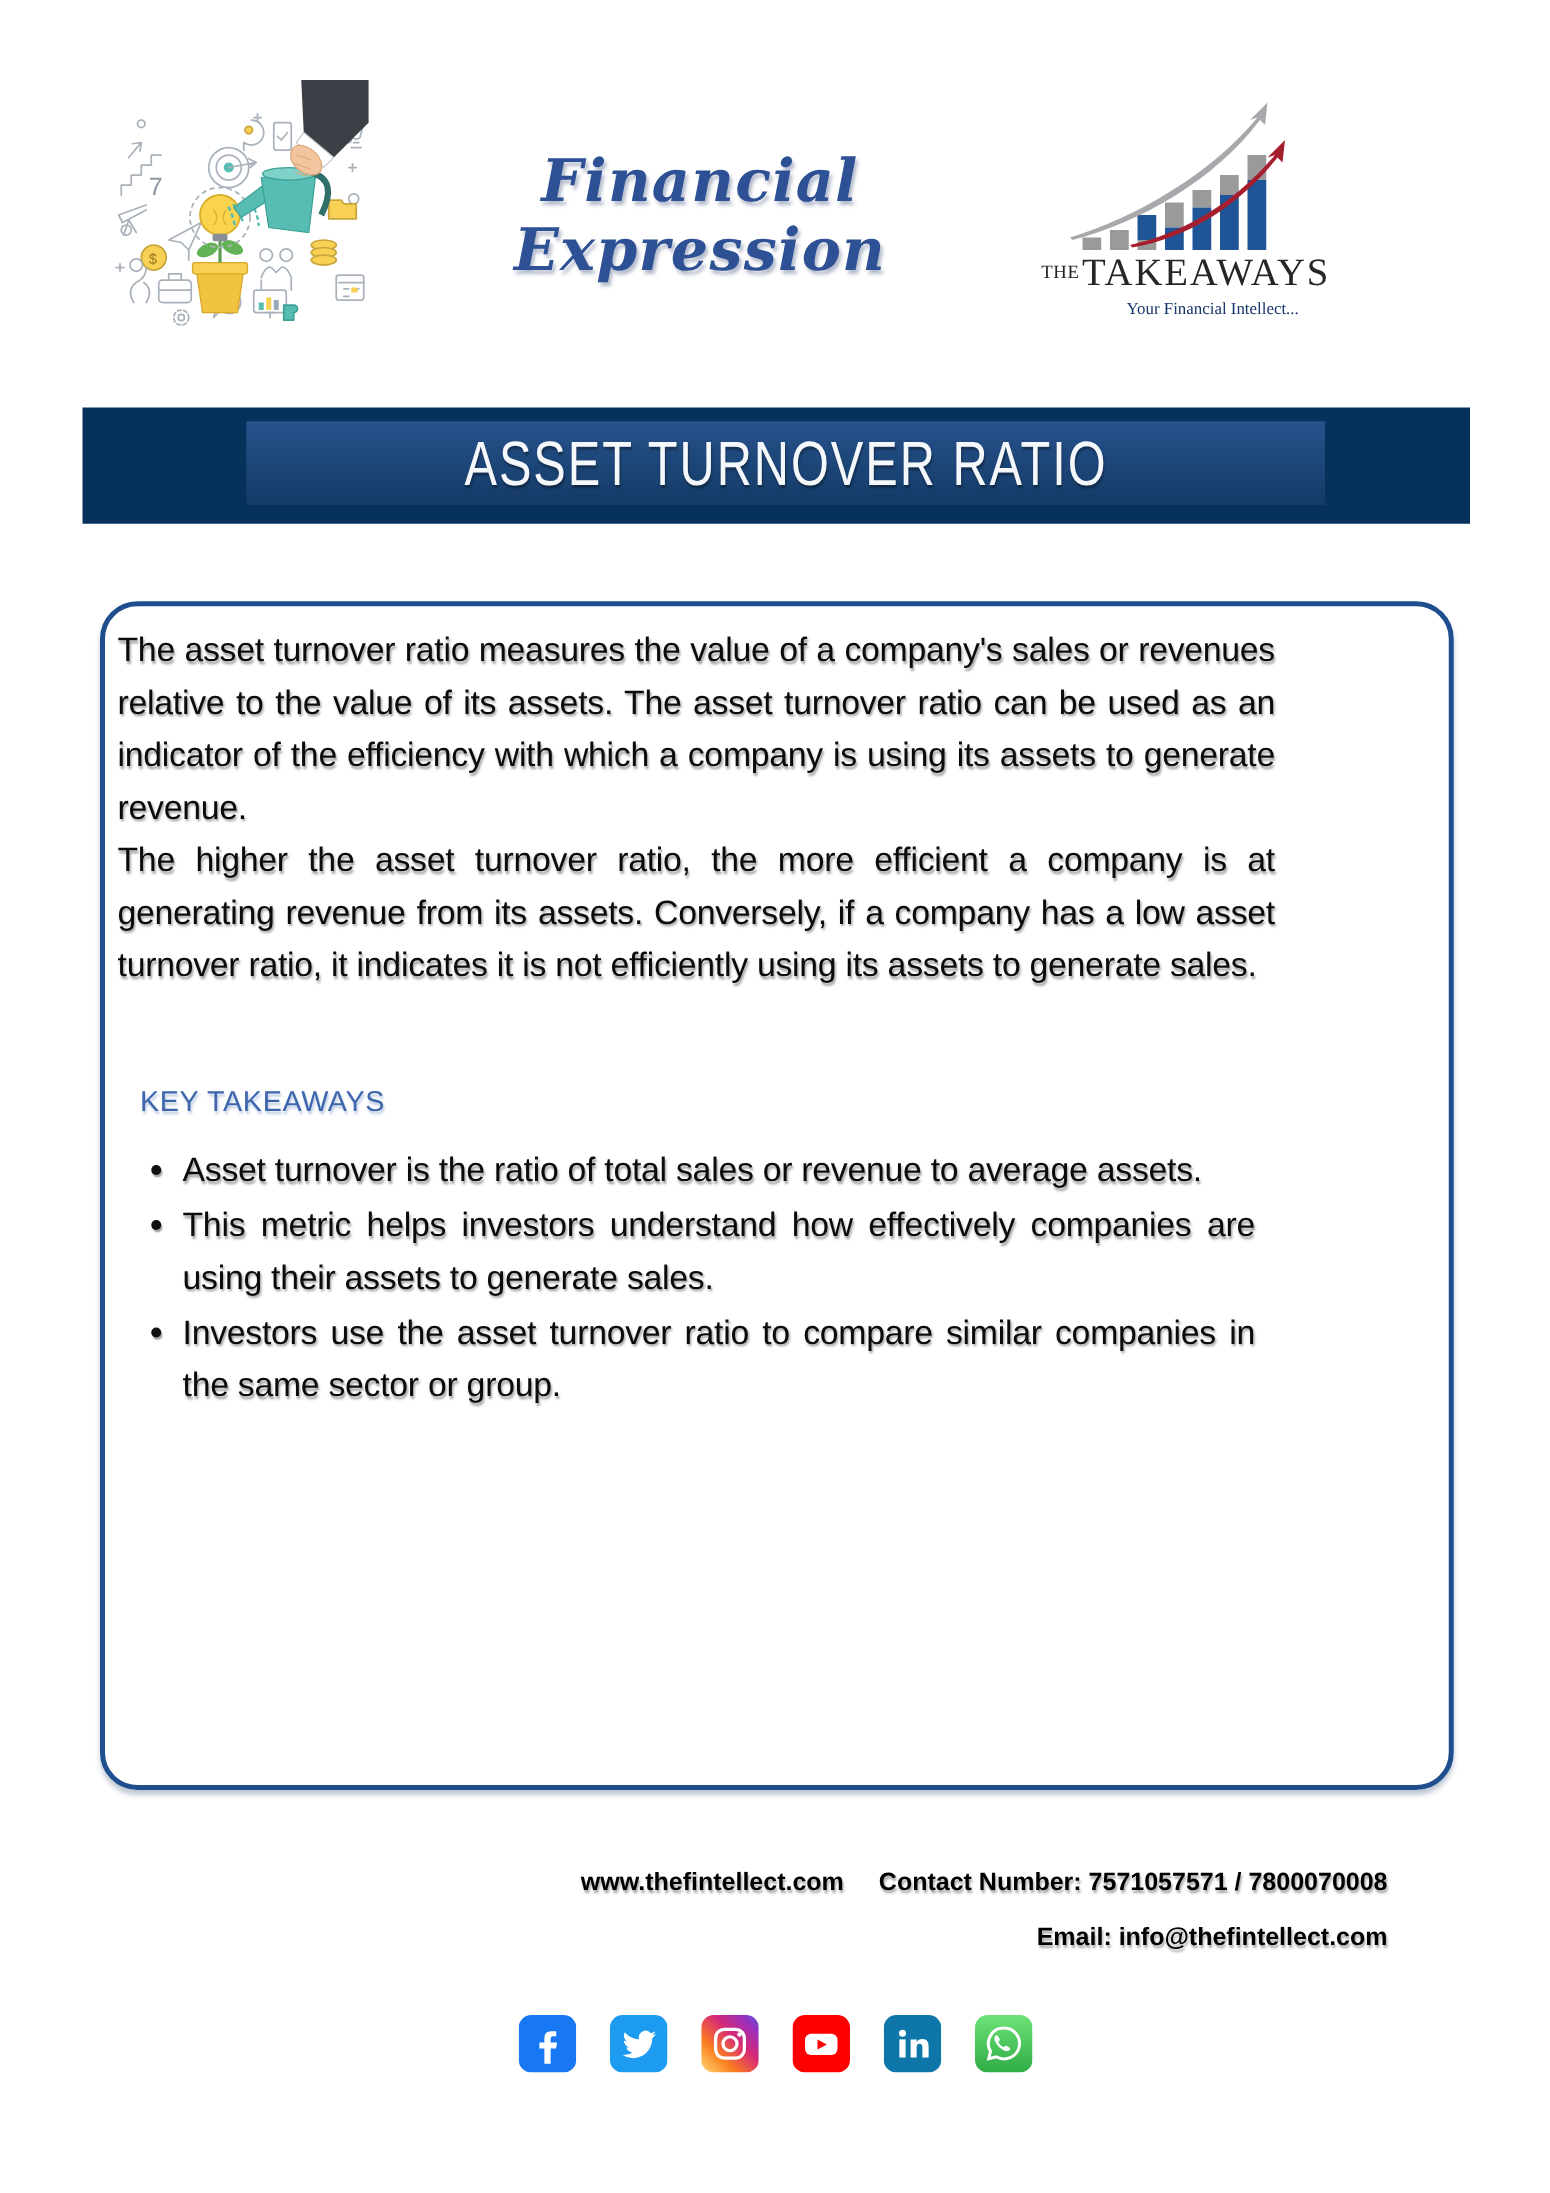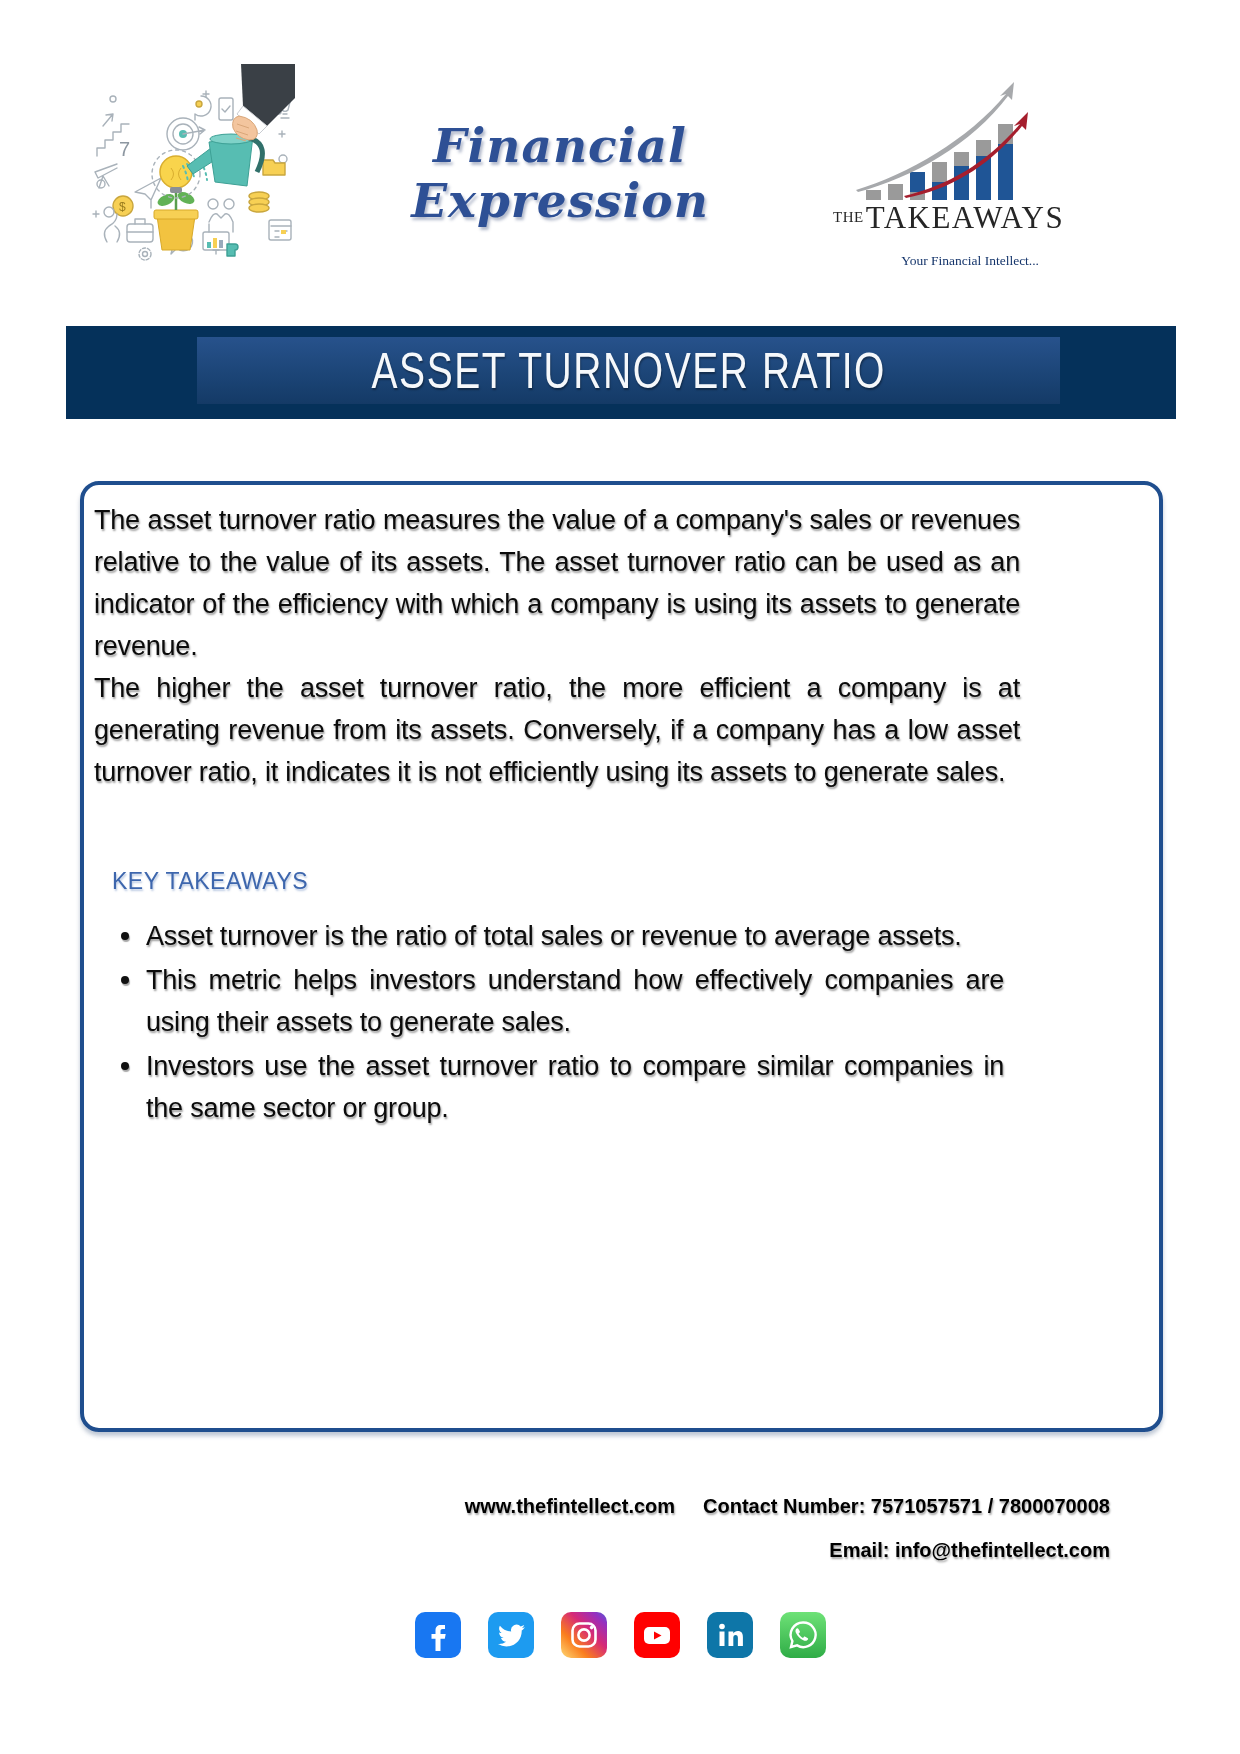--- a/index.html
+++ b/index.html
@@ -13,40 +13,40 @@
     position:absolute;left:300px;top:118px;width:520px;text-align:center;
     font-family:"DejaVu Serif", serif;font-style:italic;font-weight:bold;
     font-size:47px;color:#2e5095;letter-spacing:1px;word-spacing:8px;
     text-shadow:2px 3px 3px rgba(40,60,110,0.35);
   }
   .logo{position:absolute;left:833px;top:78px;width:210px;height:185px;text-align:center;}
   .logo-chart{display:block;margin:0 auto;}
   .logo-word{font-family:"Liberation Serif", serif;color:#262626;line-height:1;white-space:nowrap;margin-top:-2px;}
   .logo-the{font-size:15px;letter-spacing:.5px;vertical-align:6px;margin-right:2px;}
   .logo-name{font-size:31px;letter-spacing:1.5px;}
-  .logo-tagline{font-family:"Liberation Serif", serif;font-size:13.5px;color:#15356b;margin-top:20px;text-align:right;padding-right:4px;}
+  .logo-tagline{font-family:"Liberation Serif", serif;font-size:13.5px;color:#15356b;margin-top:6px;text-align:right;padding-right:4px;}
   
   .banner{
     position:absolute;left:66px;top:326px;width:1110px;height:93px;
     background:#05315a;
   }
   .banner-inner{
     position:absolute;left:131px;right:116px;top:11px;bottom:15px;
     background:linear-gradient(180deg,#27528c 0%,#1c4577 55%,#143a66 100%);
     display:flex;align-items:center;justify-content:center;
   }
   .banner-title{
     color:#f5f8fb;font-size:50px;font-weight:400;letter-spacing:2px;
     transform:scaleX(0.78);transform-origin:center;white-space:nowrap;
     text-shadow:1px 2px 2px rgba(0,0,0,0.35);
   }
   
   .content-box{
     position:absolute;left:80px;top:481px;width:1083px;height:951px;box-sizing:border-box;
-    border:4px solid #1f4e8e;border-radius:19px;
+    border:4px solid #1f4e8e;border-radius:30px;
     padding:14px 139px 0 10px;
     box-shadow:0 4px 4px rgba(110,130,160,0.45);
   }
   .body-text{
     font-size:27px;line-height:42px;color:#0b0b0b;letter-spacing:-0.2px;
     text-align:justify;text-align-last:left;margin:0;
     text-shadow:1px 2px 2px rgba(0,0,0,0.4);
   }
   .takeaways-heading{
     font-size:23px;color:#3d66ad;letter-spacing:.5px;font-weight:400;

